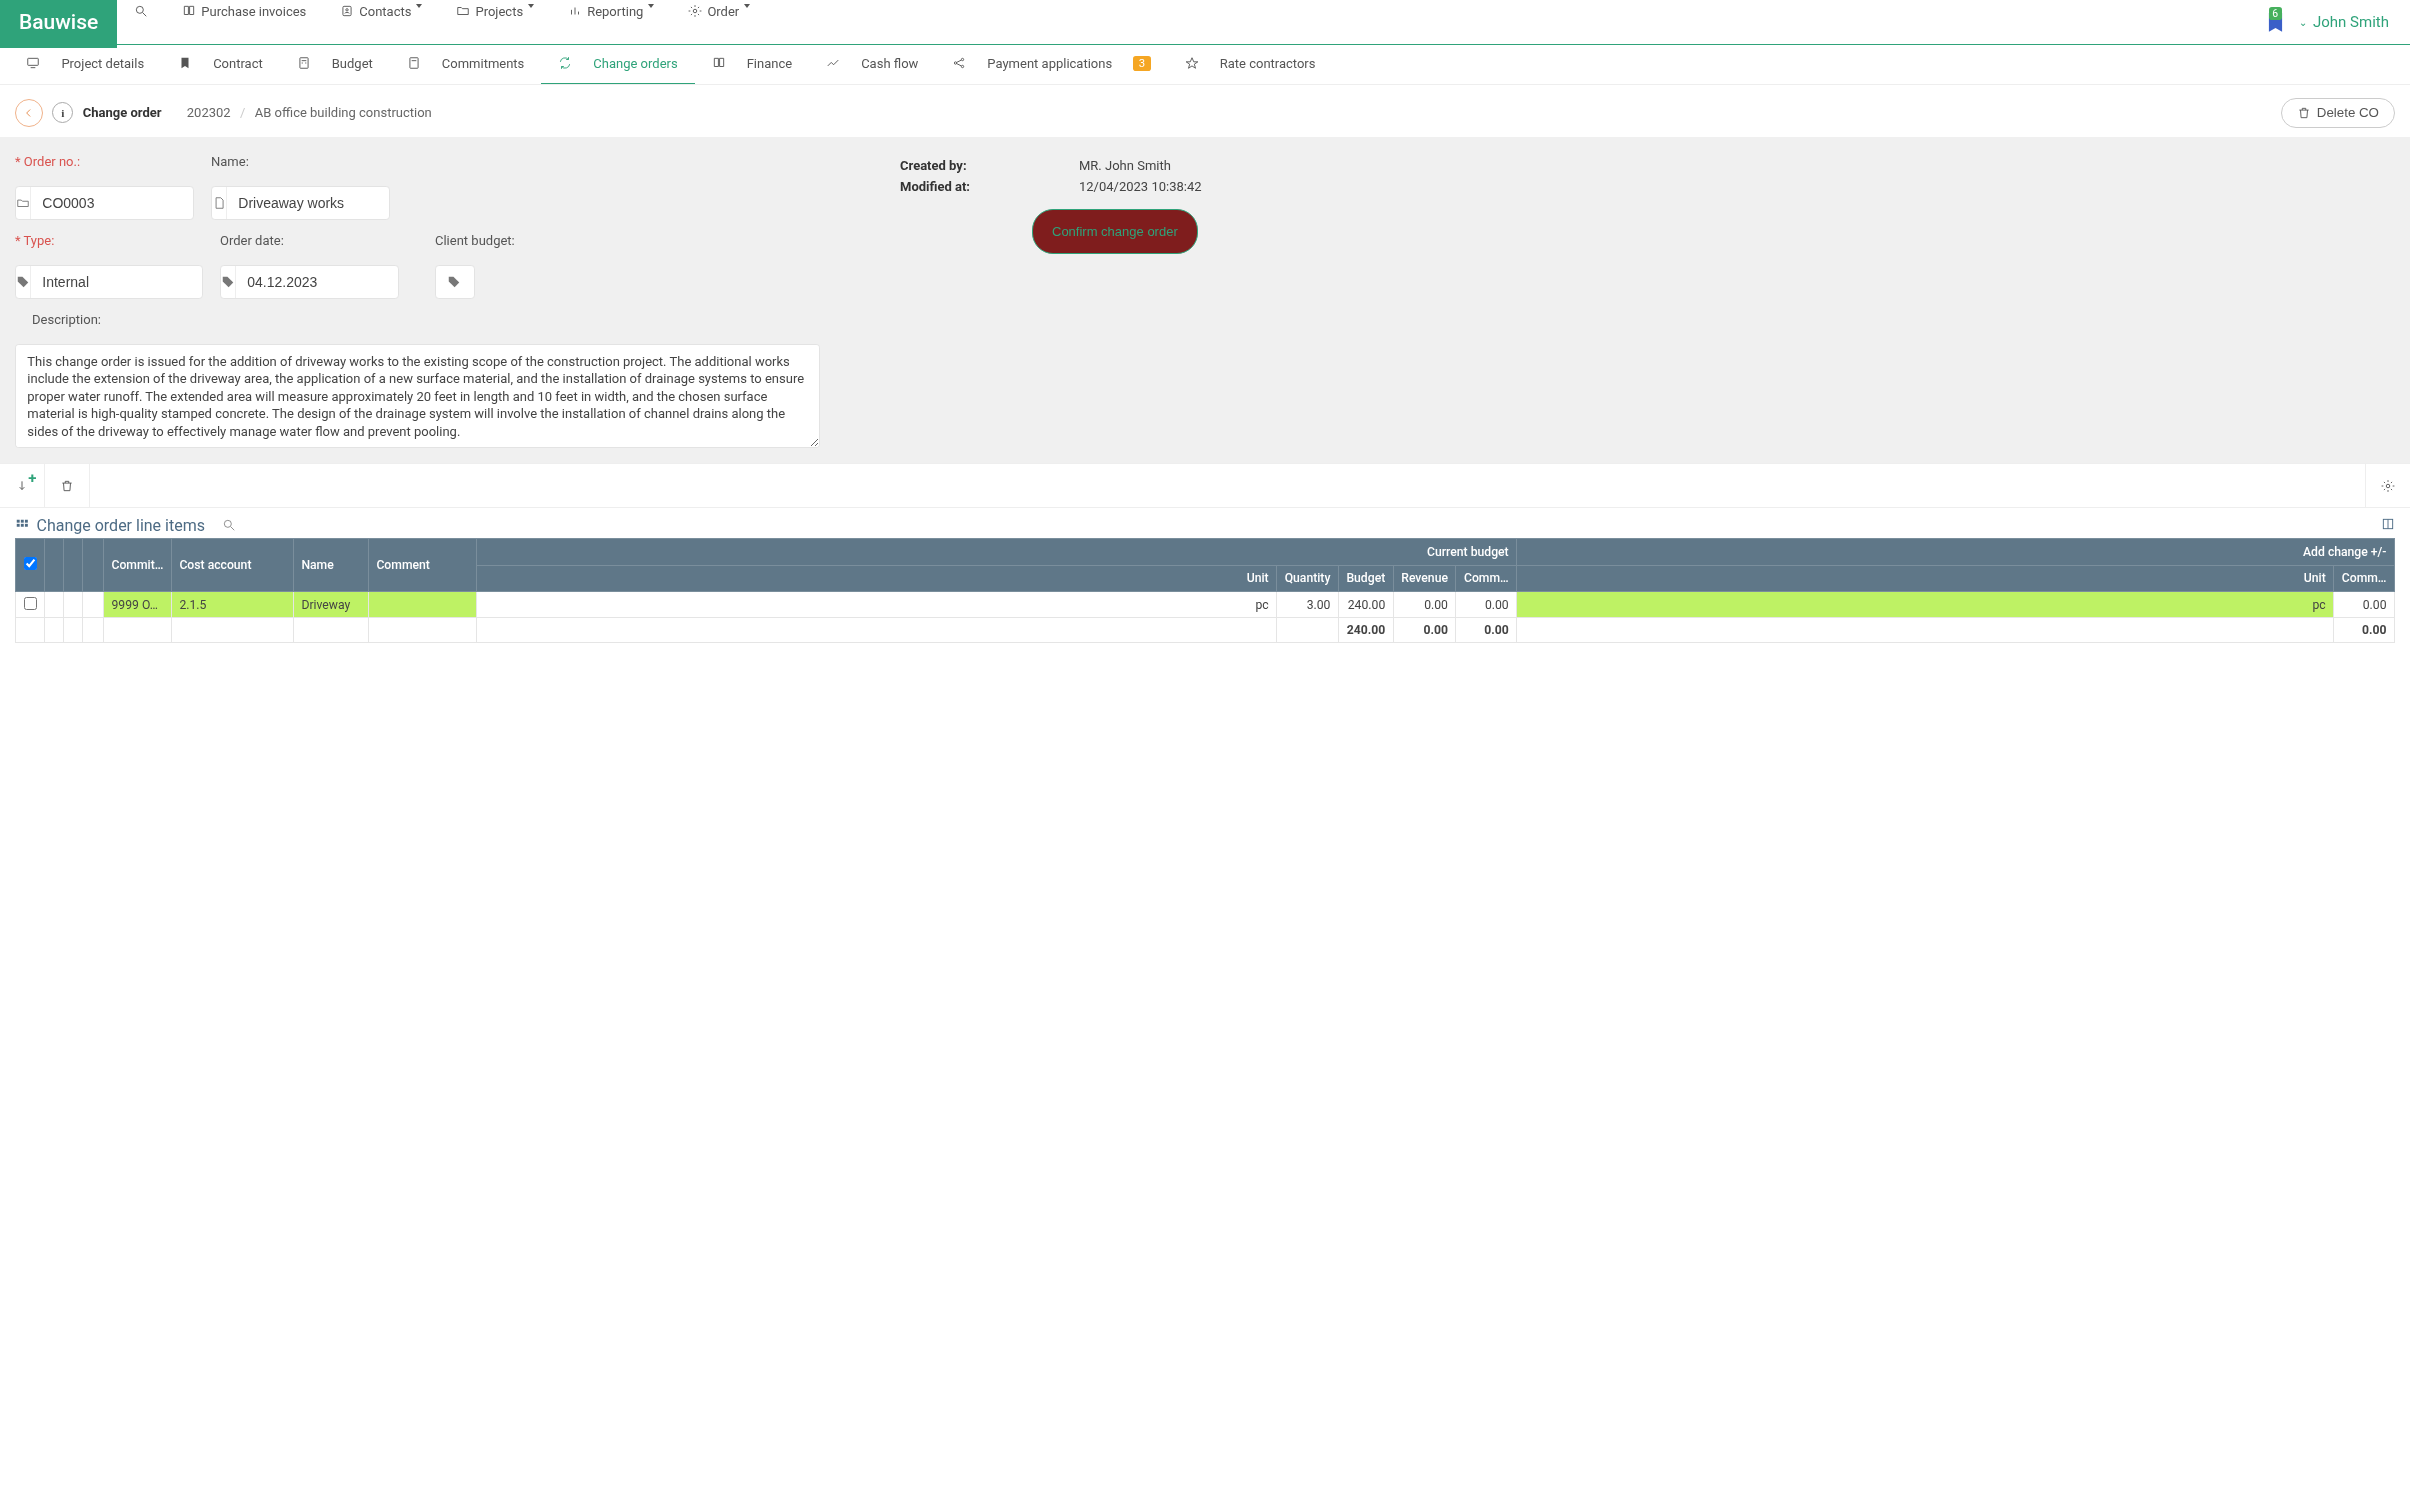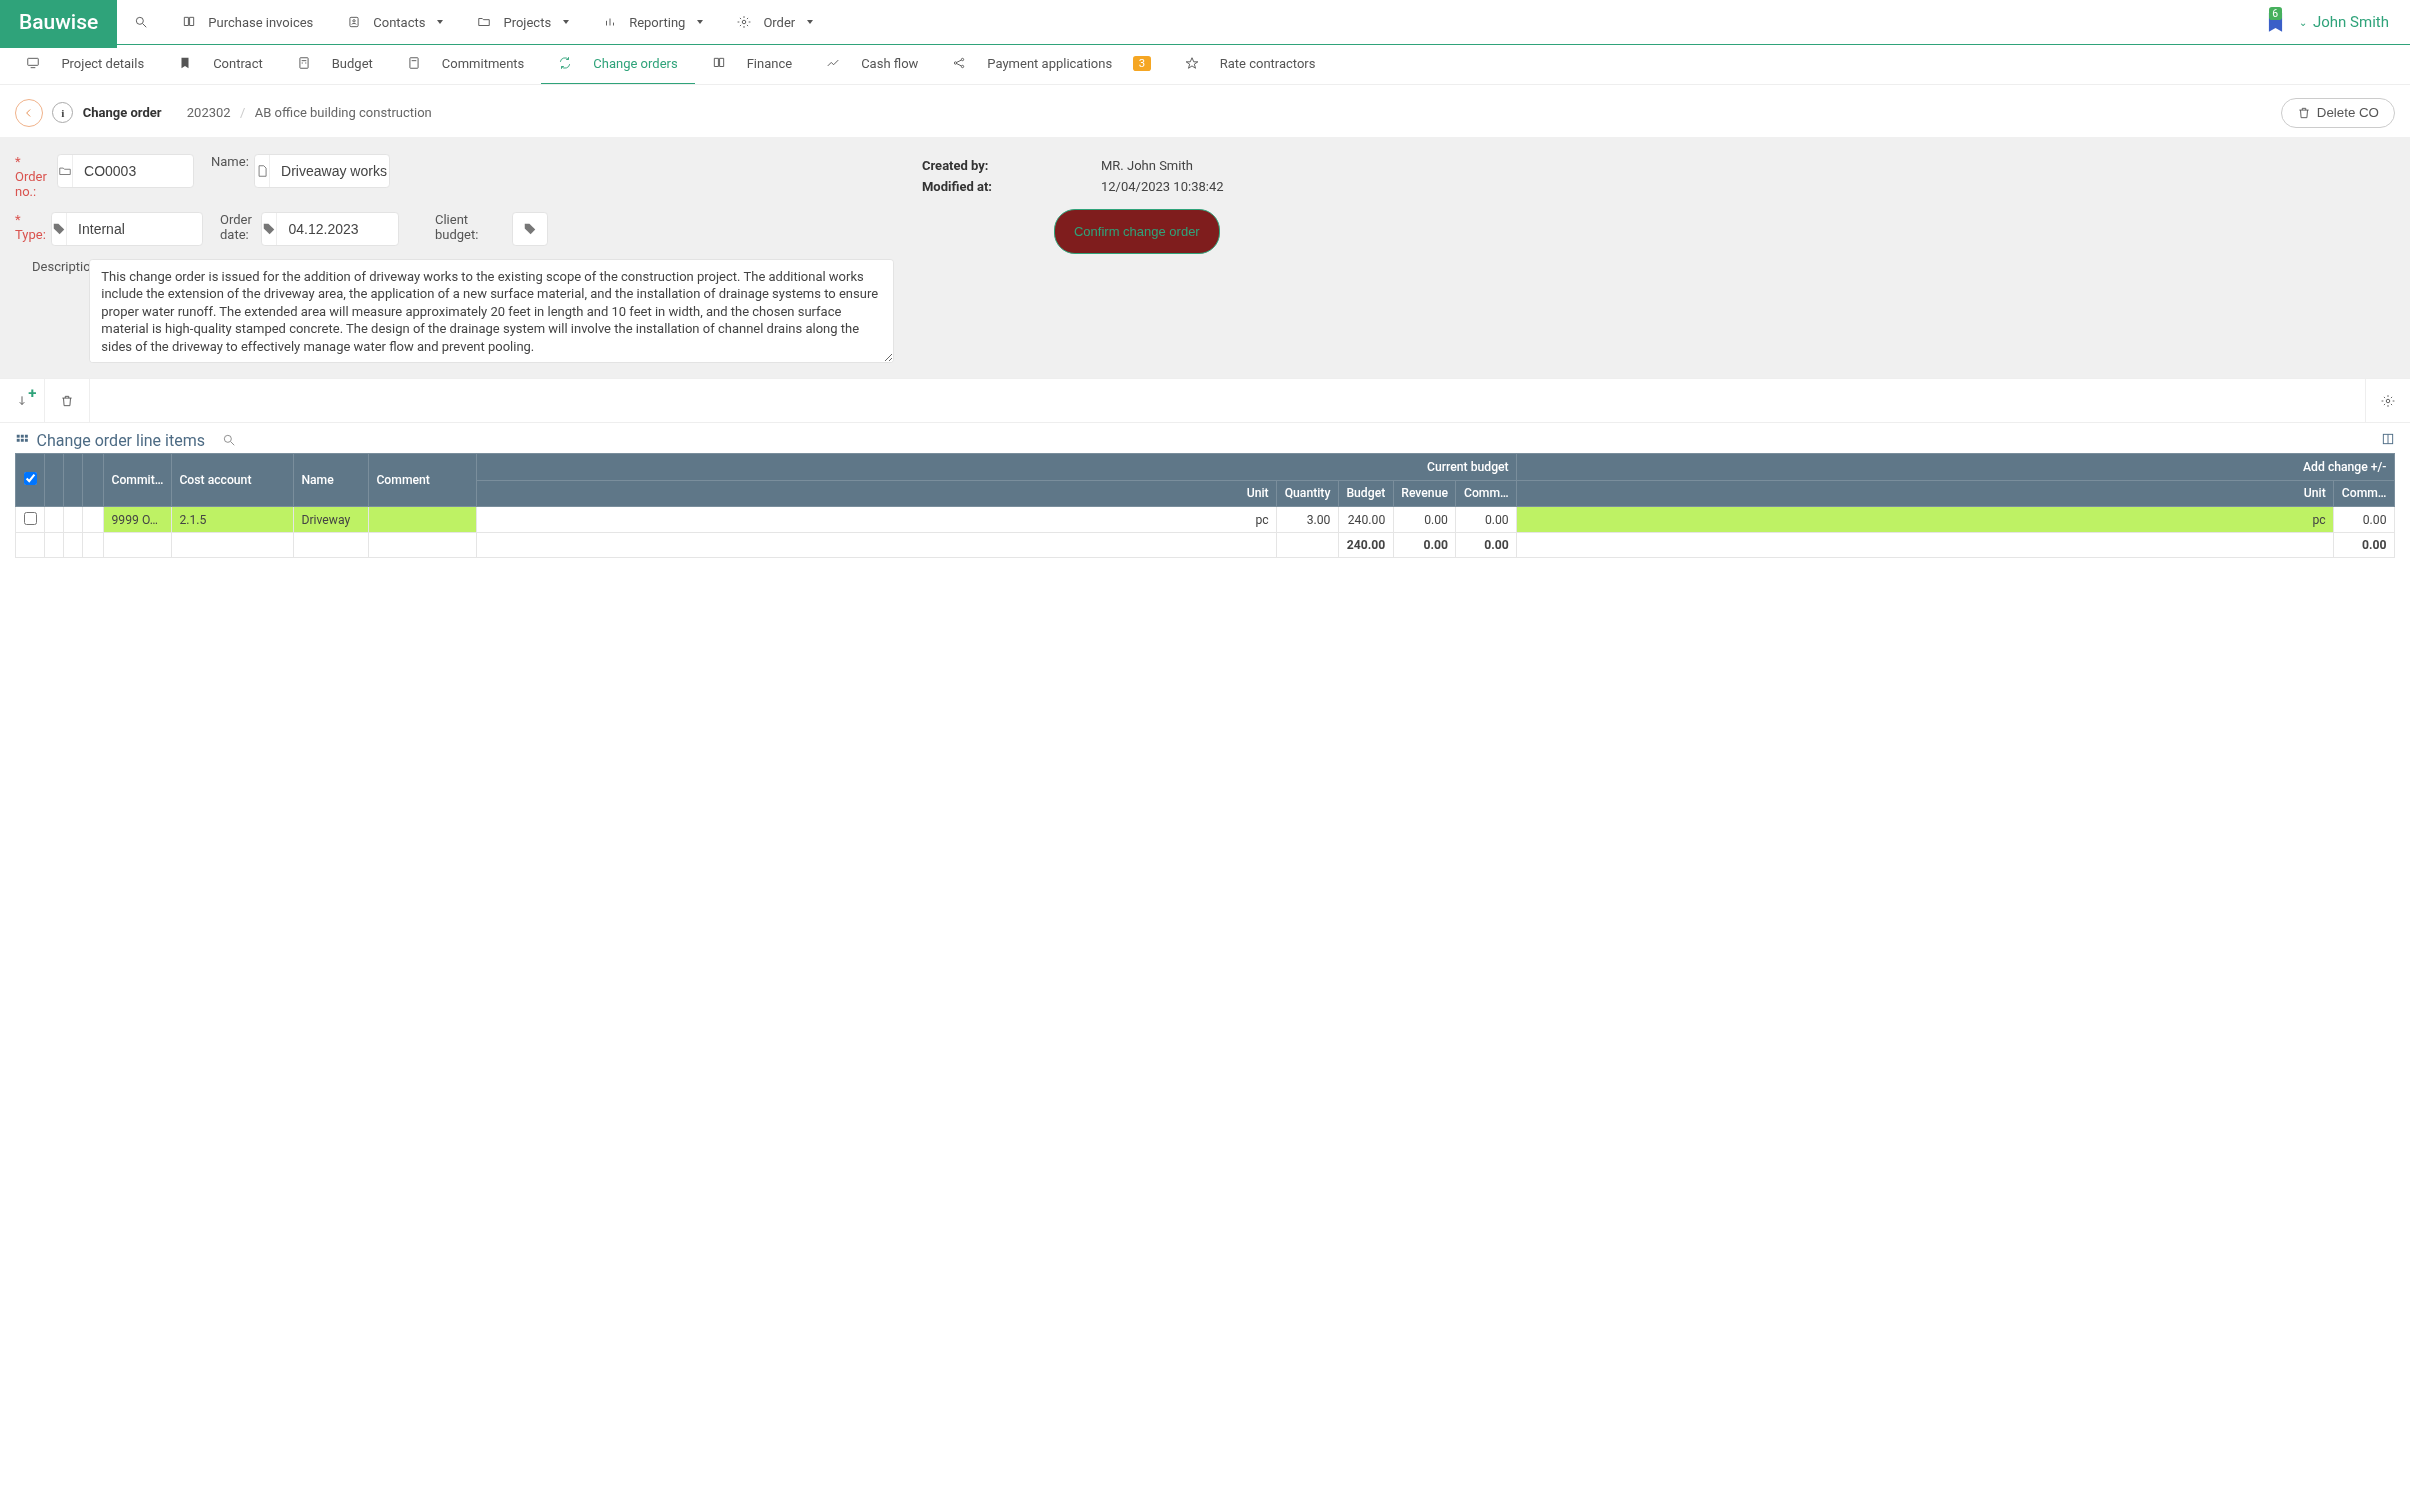--- a/index.html
+++ b/index.html
@@ -2,21 +2,21 @@
 <html style="font-size:15px"><head>
 <meta charset="utf-8">
 <style>
   * { box-sizing: border-box; margin: 0; padding: 0; }
   body { font-family: -apple-system, "Segoe UI", Roboto, Arial, sans-serif; font-size: 13px; color: #444; background: #fff; }
   
   
   .topnav { display: flex; align-items: center; height: 45px; border-bottom: 1.9px solid #2fa37a; background: #fff; }
   .brand { background: #2fa37a; color: #fff; height: 51px; display: flex; align-items: center; padding: 0 19px; font-size: 21px; font-weight: 500; }
   .topnav-items { display: flex; align-items: center; flex: 1; }
-  .topnav-item { padding: 4px 17px; height: 45px; display: flex; align-items: center; gap: 12px; color: #555; cursor: pointer; }
+  .topnav-item { padding: 4px 17px; height: 45px; display: flex; gap: 5px; color: #555; cursor: pointer; }
   .topnav-right { display: flex; align-items: center; gap: 13px; padding-right: 21px; }
   .badge-ribbon { position: relative; width: 21px; height: 26px; }
   .ribbon-svg { position: absolute; top: 3.8px; left: 1.9px; }
   .ribbon-count { position: absolute; top: -1.9px; left: 3.8px; background: #46b05d; color: #fff; font-size: 10.4px; padding: 0 3.8px; border-radius: 2.8px; line-height: 13px; }
   .user-chip { color: #2fa37a; display: flex; align-items: center; gap: 5.6px; }
   .caret { display:inline-block; width:0; height:0; border-left:3.8px solid transparent; border-right:3.8px solid transparent; border-top:4.7px solid currentColor; vertical-align: middle; }
   
   
   .subtabs { display: flex; align-items: center; border-bottom: 0.9px solid #eee; padding: 0 9.4px; }
   .subtab { padding: 11.3px 17px; display: flex; align-items: flex-start; gap: 21px; color: #555; cursor: pointer; border-bottom: 1.9px solid transparent; }
@@ -31,21 +31,21 @@
   .crumb-title { font-weight: 700; color: #333; }
   .crumb-sep { color: #ccc; }
   .crumb-item { color: #666; }
   .btn-outline { border: 0.9px solid #ccc; background: #fff; border-radius: 19px; padding: 6.6px 15px; display: inline-flex; align-items: center; gap: 5.6px; color: #555; cursor: pointer; }
   
   
   .formpanel { background: #f0f0f0; padding: 17px 15px 0 15px; display: flex; gap: 28px; }
   .form-left { flex: 0 0 857px; }
   .form-right { flex: 1; padding-top: 3.8px; }
   .field-row { display: flex; gap: 17px; margin-bottom: 13px; }
-  .field { display: flex; flex-direction: row; gap: 5px; justify-content: flex-end; }
+  .field { display: flex; flex-direction: column; gap: 17px; justify-content: flex-end; }
   .field-label { font-size: 13px; color: #555; }
   .field-label.req { color: #d9534f; }
   .input-wrap { display: flex; align-items: center; background: #fff; border: 0.9px solid #e3e3e3; border-radius: 3.8px; height: 34px; overflow: hidden; }
   .input-icon { width: 36px; display: flex; align-items: center; justify-content: center; border-right: 0.9px solid #eee; color: #777; height: 100%; }
   .input-wrap input { border: none; outline: none; padding: 0 11.3px; font-size: 14px; flex: 1; color: #444; height: 100%; background: transparent; }
   .desc-area { background: #fff; border: 0.9px solid #e3e3e3; border-radius: 3.8px; width: 100%; min-height: 104px; padding: 7.5px 11.3px; font-size: 13px; color: #444; resize: both; font-family: inherit; line-height: 1.35; }
   .meta-row { display: flex; align-items: center; margin-bottom: 5.6px; }
   .meta-label { width: 179px; font-weight: 700; color: #333; }
   .status-select { display: inline-flex; align-items: center; gap: 17px; border: 0.9px solid #ddd; border-radius: 3.8px; padding: 3.8px 9.4px; background: #fff; min-width: 94px; justify-content: space-between; }
   .btn-confirm { border: 0.9px solid #2fa37a; color: #2fa37a; background: #7f1d1d; border-radius: 21px; padding: 14px 19px; font-size: 13px; cursor: pointer; margin-top: 9.4px; margin-left: 132px; }

